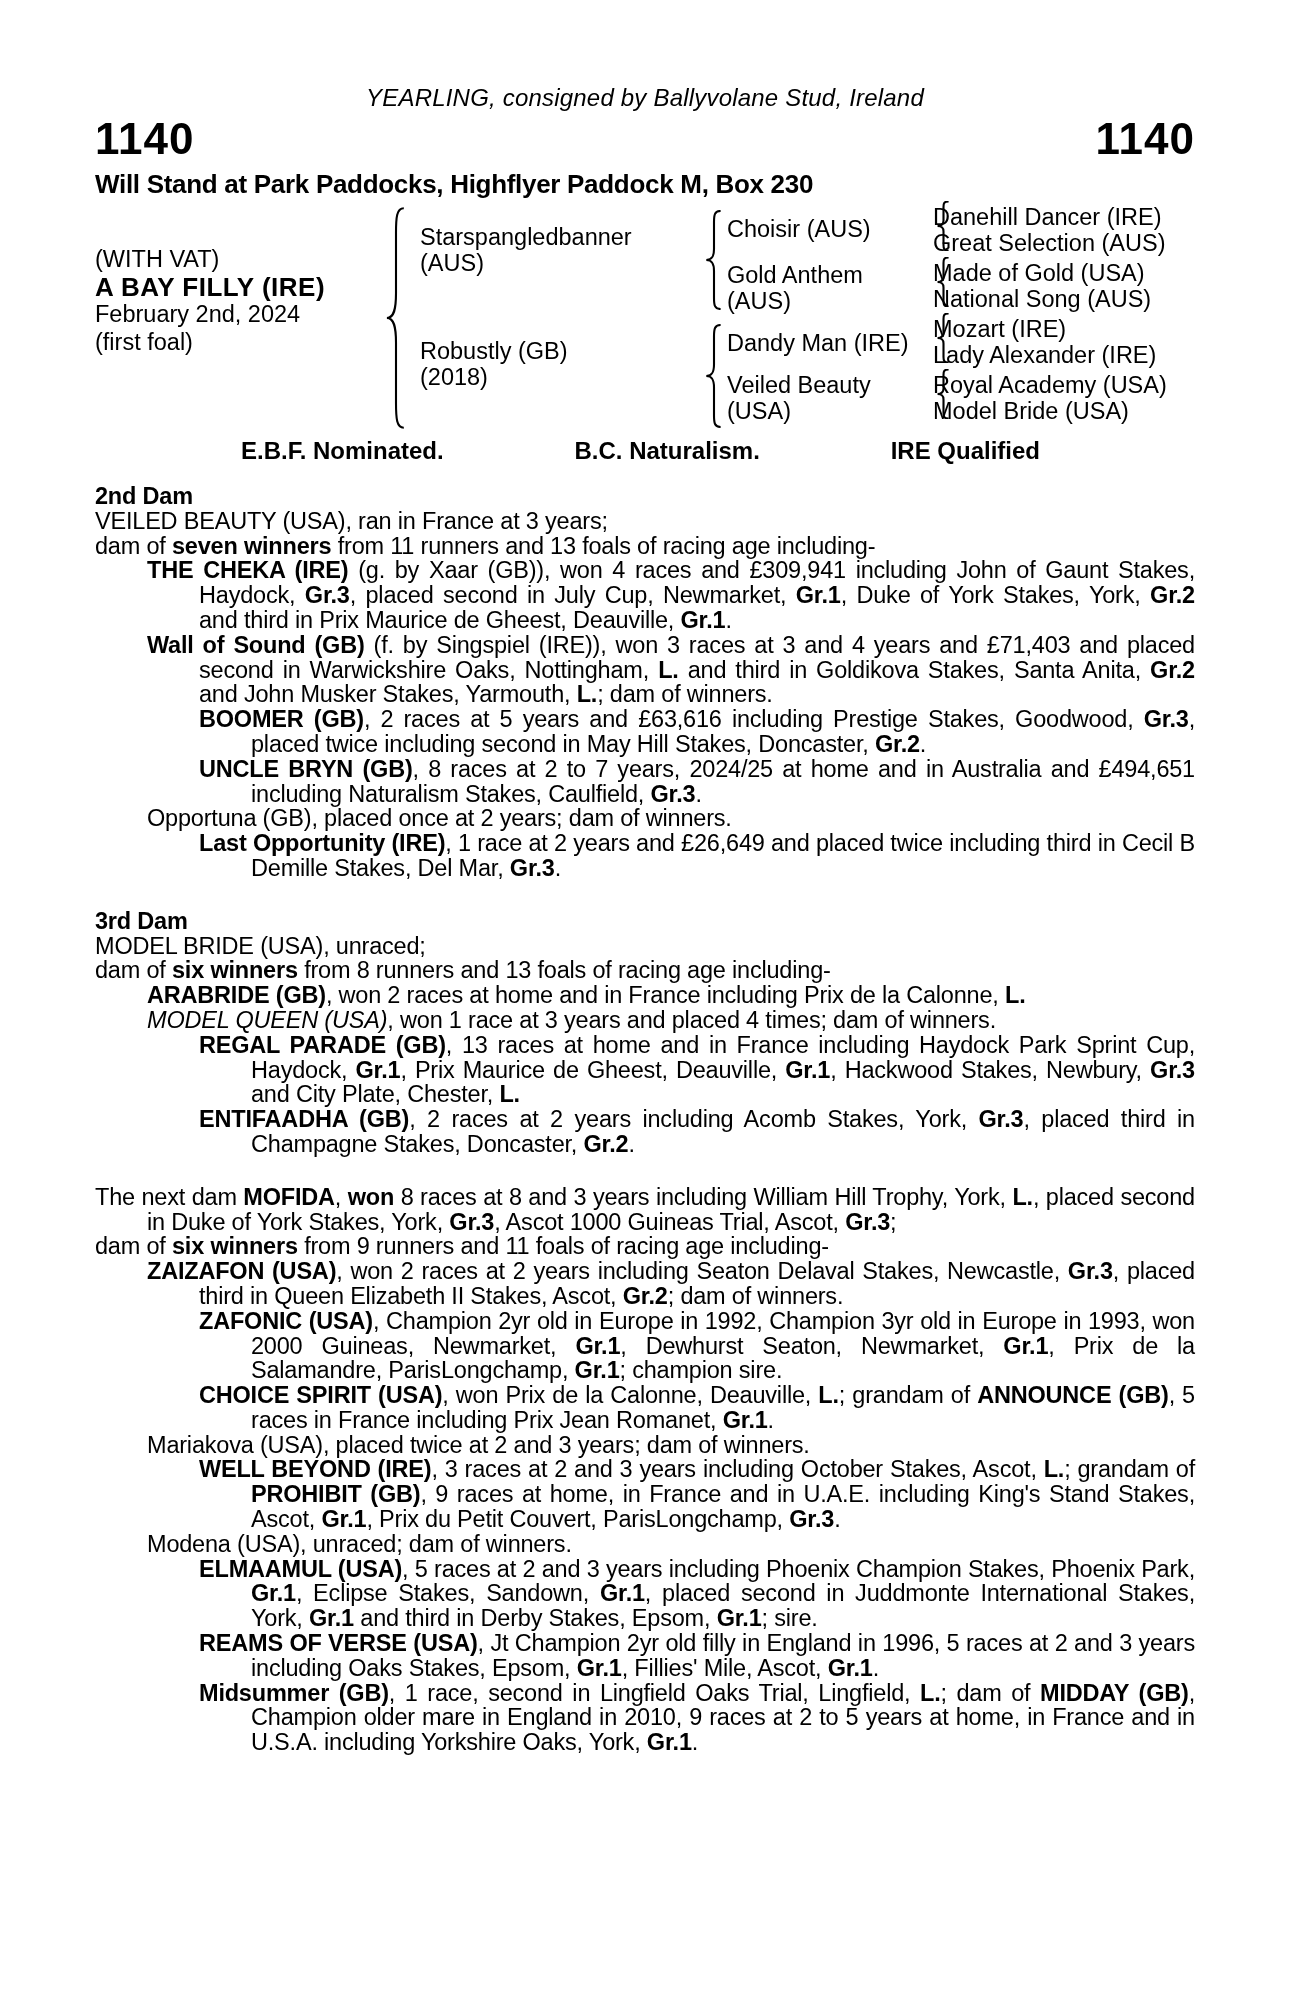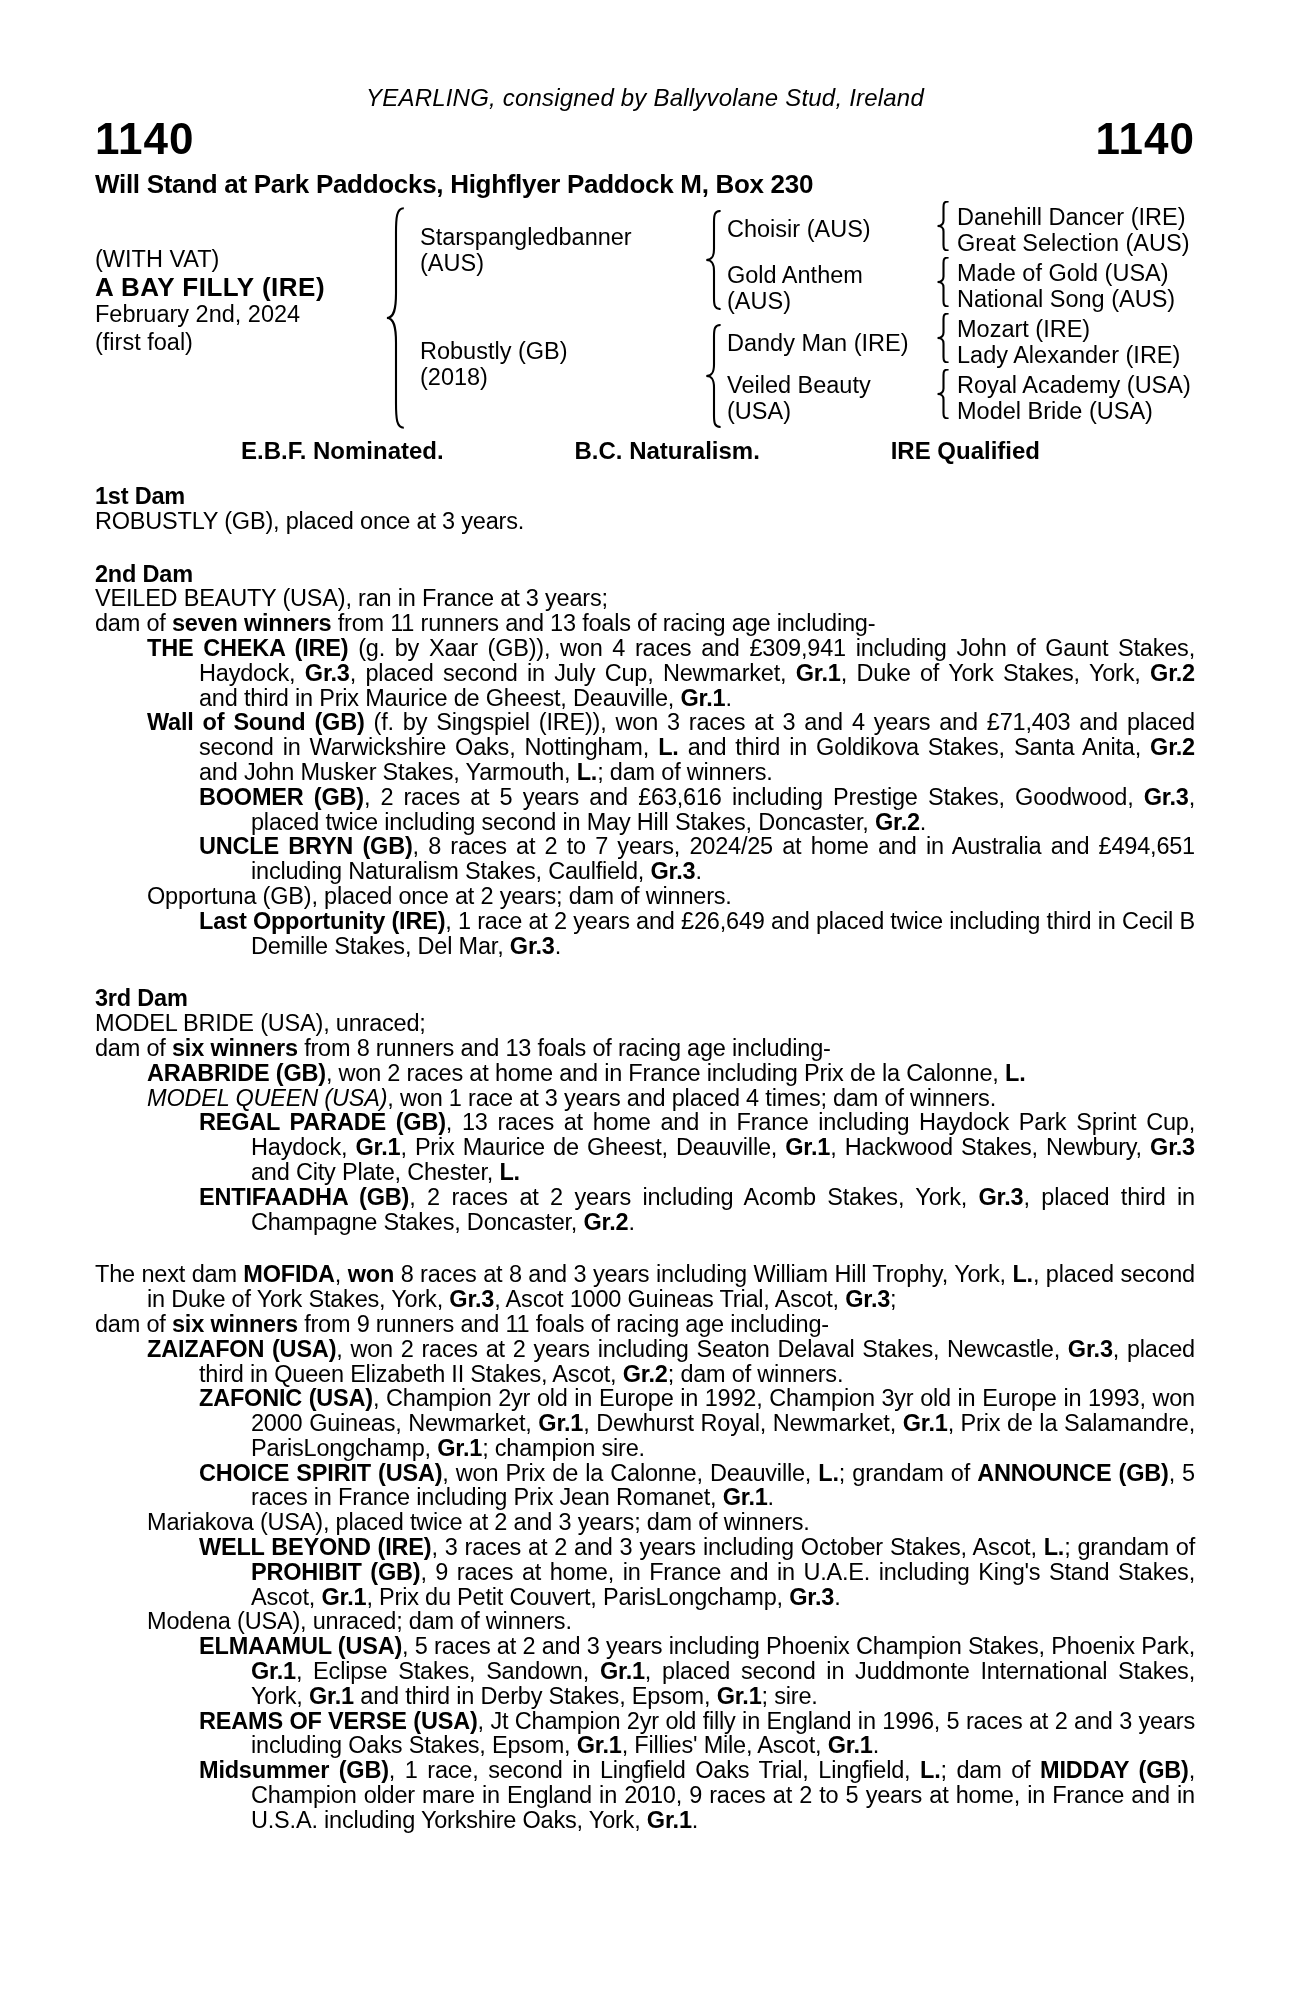--- a/index.html
+++ b/index.html
@@ -25,21 +25,21 @@
   .brace svg { width:100%; height:100%; display:block; }
   .b-main { left:288px; top:2px;  width:26px; height:224px; }
   .b-g3a  { left:608px; top:6px;  width:22px; height:100px; }
   .b-g3b  { left:608px; top:120px;width:22px; height:104px; }
   .b-g4a  { left:840px; top:-3px; width:17px; height:50px; }
   .b-g4b  { left:840px; top:53px; width:17px; height:50px; }
   .b-g4c  { left:840px; top:109px;width:17px; height:50px; }
   .b-g4d  { left:840px; top:165px;width:17px; height:50px; }
   .g2 { left:325px; }
   .g3 { left:632px; }
-  .g4 { left:862px; }
+  .g4 { left:838px; }
 
   
   .noms { display:flex; justify-content:space-between; font-weight:bold; font-size:24px;
           line-height:26px; padding:0 155px 0 146px; margin-top:2px; }
 
   
   #body-sections { margin-top:20px; font-size:23.5px; letter-spacing:-0.2px; }
   #body-sections section { margin-top:28px; }
   #body-sections section:first-child { margin-top:0; }
   h3 { font-size:23.5px; line-height:24.8px; font-weight:bold; margin:0; }
@@ -131,24 +131,20 @@
   </div>
 
   <div class="noms">
     <span>E.B.F. Nominated.</span>
     <span>B.C. Naturalism.</span>
     <span>IRE Qualified</span>
   </div>
 
   <div id="body-sections">
       <section>
-        <h3>1st Dam</h3>
-        <p class="m"><span>ROBUSTLY (GB), placed once at 3 years.</span></p>
-      </section>
-      <section>
         <h3>2nd Dam</h3>
         <p class="m"><span>VEILED BEAUTY (USA), ran in France at 3 years;</span></p>
         <p class="m"><span>dam of </span><span class="b">seven winners</span><span> from 11 runners and 13 foals of racing age including-</span></p>
         <p class="i1"><span class="b">THE CHEKA (IRE)</span><span> (g. by Xaar (GB)), won 4 races and £309,941 including John of Gaunt Stakes, Haydock, </span><span class="b">Gr.3</span><span>, placed second in July Cup, Newmarket, </span><span class="b">Gr.1</span><span>, Duke of York Stakes, York, </span><span class="b">Gr.2</span><span> and third in Prix Maurice de Gheest, Deauville, </span><span class="b">Gr.1</span><span>.</span></p>
         <p class="i1"><span class="b">Wall of Sound (GB)</span><span> (f. by Singspiel (IRE)), won 3 races at 3 and 4 years and £71,403 and placed second in Warwickshire Oaks, Nottingham, </span><span class="b">L.</span><span> and third in Goldikova Stakes, Santa Anita, </span><span class="b">Gr.2</span><span> and John Musker Stakes, Yarmouth, </span><span class="b">L.</span><span>; dam of winners.</span></p>
         <p class="i2"><span class="b">BOOMER (GB)</span><span>, 2 races at 5 years and £63,616 including Prestige Stakes, Goodwood, </span><span class="b">Gr.3</span><span>, placed twice including second in May Hill Stakes, Doncaster, </span><span class="b">Gr.2</span><span>.</span></p>
         <p class="i2"><span class="b">UNCLE BRYN (GB)</span><span>, 8 races at 2 to 7 years, 2024/25 at home and in Australia and £494,651 including Naturalism Stakes, Caulfield, </span><span class="b">Gr.3</span><span>.</span></p>
         <p class="i1"><span>Opportuna (GB), placed once at 2 years; dam of winners.</span></p>
         <p class="i2"><span class="b">Last Opportunity (IRE)</span><span>, 1 race at 2 years and £26,649 and placed twice including third in Cecil B Demille Stakes, Del Mar, </span><span class="b">Gr.3</span><span>.</span></p>
       </section>
@@ -158,21 +154,21 @@
         <p class="m"><span>dam of </span><span class="b">six winners</span><span> from 8 runners and 13 foals of racing age including-</span></p>
         <p class="i1"><span class="b">ARABRIDE (GB)</span><span>, won 2 races at home and in France including Prix de la Calonne, </span><span class="b">L.</span></p>
         <p class="i1"><span class="i">MODEL QUEEN (USA)</span><span>, won 1 race at 3 years and placed 4 times; dam of winners.</span></p>
         <p class="i2"><span class="b">REGAL PARADE (GB)</span><span>, 13 races at home and in France including Haydock Park Sprint Cup, Haydock, </span><span class="b">Gr.1</span><span>, Prix Maurice de Gheest, Deauville, </span><span class="b">Gr.1</span><span>, Hackwood Stakes, Newbury, </span><span class="b">Gr.3</span><span> and City Plate, Chester, </span><span class="b">L.</span></p>
         <p class="i2"><span class="b">ENTIFAADHA (GB)</span><span>, 2 races at 2 years including Acomb Stakes, York, </span><span class="b">Gr.3</span><span>, placed third in Champagne Stakes, Doncaster, </span><span class="b">Gr.2</span><span>.</span></p>
       </section>
       <section>
         <p class="mh"><span>The next dam </span><span class="b">MOFIDA</span><span>, </span><span class="b">won</span><span> 8 races at 8 and 3 years including William Hill Trophy, York, </span><span class="b">L.</span><span>, placed second in Duke of York Stakes, York, </span><span class="b">Gr.3</span><span>, Ascot 1000 Guineas Trial, Ascot, </span><span class="b">Gr.3</span><span>;</span></p>
         <p class="m"><span>dam of </span><span class="b">six winners</span><span> from 9 runners and 11 foals of racing age including-</span></p>
         <p class="i1"><span class="b">ZAIZAFON (USA)</span><span>, won 2 races at 2 years including Seaton Delaval Stakes, Newcastle, </span><span class="b">Gr.3</span><span>, placed third in Queen Elizabeth II Stakes, Ascot, </span><span class="b">Gr.2</span><span>; dam of winners.</span></p>
-        <p class="i2"><span class="b">ZAFONIC (USA)</span><span>, Champion 2yr old in Europe in 1992, Champion 3yr old in Europe in 1993, won 2000 Guineas, Newmarket, </span><span class="b">Gr.1</span><span>, Dewhurst Royal, Newmarket, </span><span class="b">Gr.1</span><span>, Prix de la Salamandre, ParisLongchamp, </span><span class="b">Gr.1</span><span>; champion sire.</span></p>
+        <p class="i2"><span class="b">ZAFONIC (USA)</span><span>, Champion 2yr old in Europe in 1992, Champion 3yr old in Europe in 1993, won 2000 Guineas, Newmarket, </span><span class="b">Gr.1</span><span>, Dewhurst Seaton, Newmarket, </span><span class="b">Gr.1</span><span>, Prix de la Salamandre, ParisLongchamp, </span><span class="b">Gr.1</span><span>; champion sire.</span></p>
         <p class="i2"><span class="b">CHOICE SPIRIT (USA)</span><span>, won Prix de la Calonne, Deauville, </span><span class="b">L.</span><span>; grandam of </span><span class="b">ANNOUNCE (GB)</span><span>, 5 races in France including Prix Jean Romanet, </span><span class="b">Gr.1</span><span>.</span></p>
         <p class="i1"><span>Mariakova (USA), placed twice at 2 and 3 years; dam of winners.</span></p>
         <p class="i2"><span class="b">WELL BEYOND (IRE)</span><span>, 3 races at 2 and 3 years including October Stakes, Ascot, </span><span class="b">L.</span><span>; grandam of </span><span class="b">PROHIBIT (GB)</span><span>, 9 races at home, in France and in U.A.E. including King's Stand Stakes, Ascot, </span><span class="b">Gr.1</span><span>, Prix du Petit Couvert, ParisLongchamp, </span><span class="b">Gr.3</span><span>.</span></p>
         <p class="i1"><span>Modena (USA), unraced; dam of winners.</span></p>
         <p class="i2"><span class="b">ELMAAMUL (USA)</span><span>, 5 races at 2 and 3 years including Phoenix Champion Stakes, Phoenix Park, </span><span class="b">Gr.1</span><span>, Eclipse Stakes, Sandown, </span><span class="b">Gr.1</span><span>, placed second in Juddmonte International Stakes, York, </span><span class="b">Gr.1</span><span> and third in Derby Stakes, Epsom, </span><span class="b">Gr.1</span><span>; sire.</span></p>
         <p class="i2"><span class="b">REAMS OF VERSE (USA)</span><span>, Jt Champion 2yr old filly in England in 1996, 5 races at 2 and 3 years including Oaks Stakes, Epsom, </span><span class="b">Gr.1</span><span>, Fillies' Mile, Ascot, </span><span class="b">Gr.1</span><span>.</span></p>
         <p class="i2"><span class="b">Midsummer (GB)</span><span>, 1 race, second in Lingfield Oaks Trial, Lingfield, </span><span class="b">L.</span><span>; dam of </span><span class="b">MIDDAY (GB)</span><span>, Champion older mare in England in 2010, 9 races at 2 to 5 years at home, in France and in U.S.A. including Yorkshire Oaks, York, </span><span class="b">Gr.1</span><span>.</span></p>
       </section>
     </div>
 

